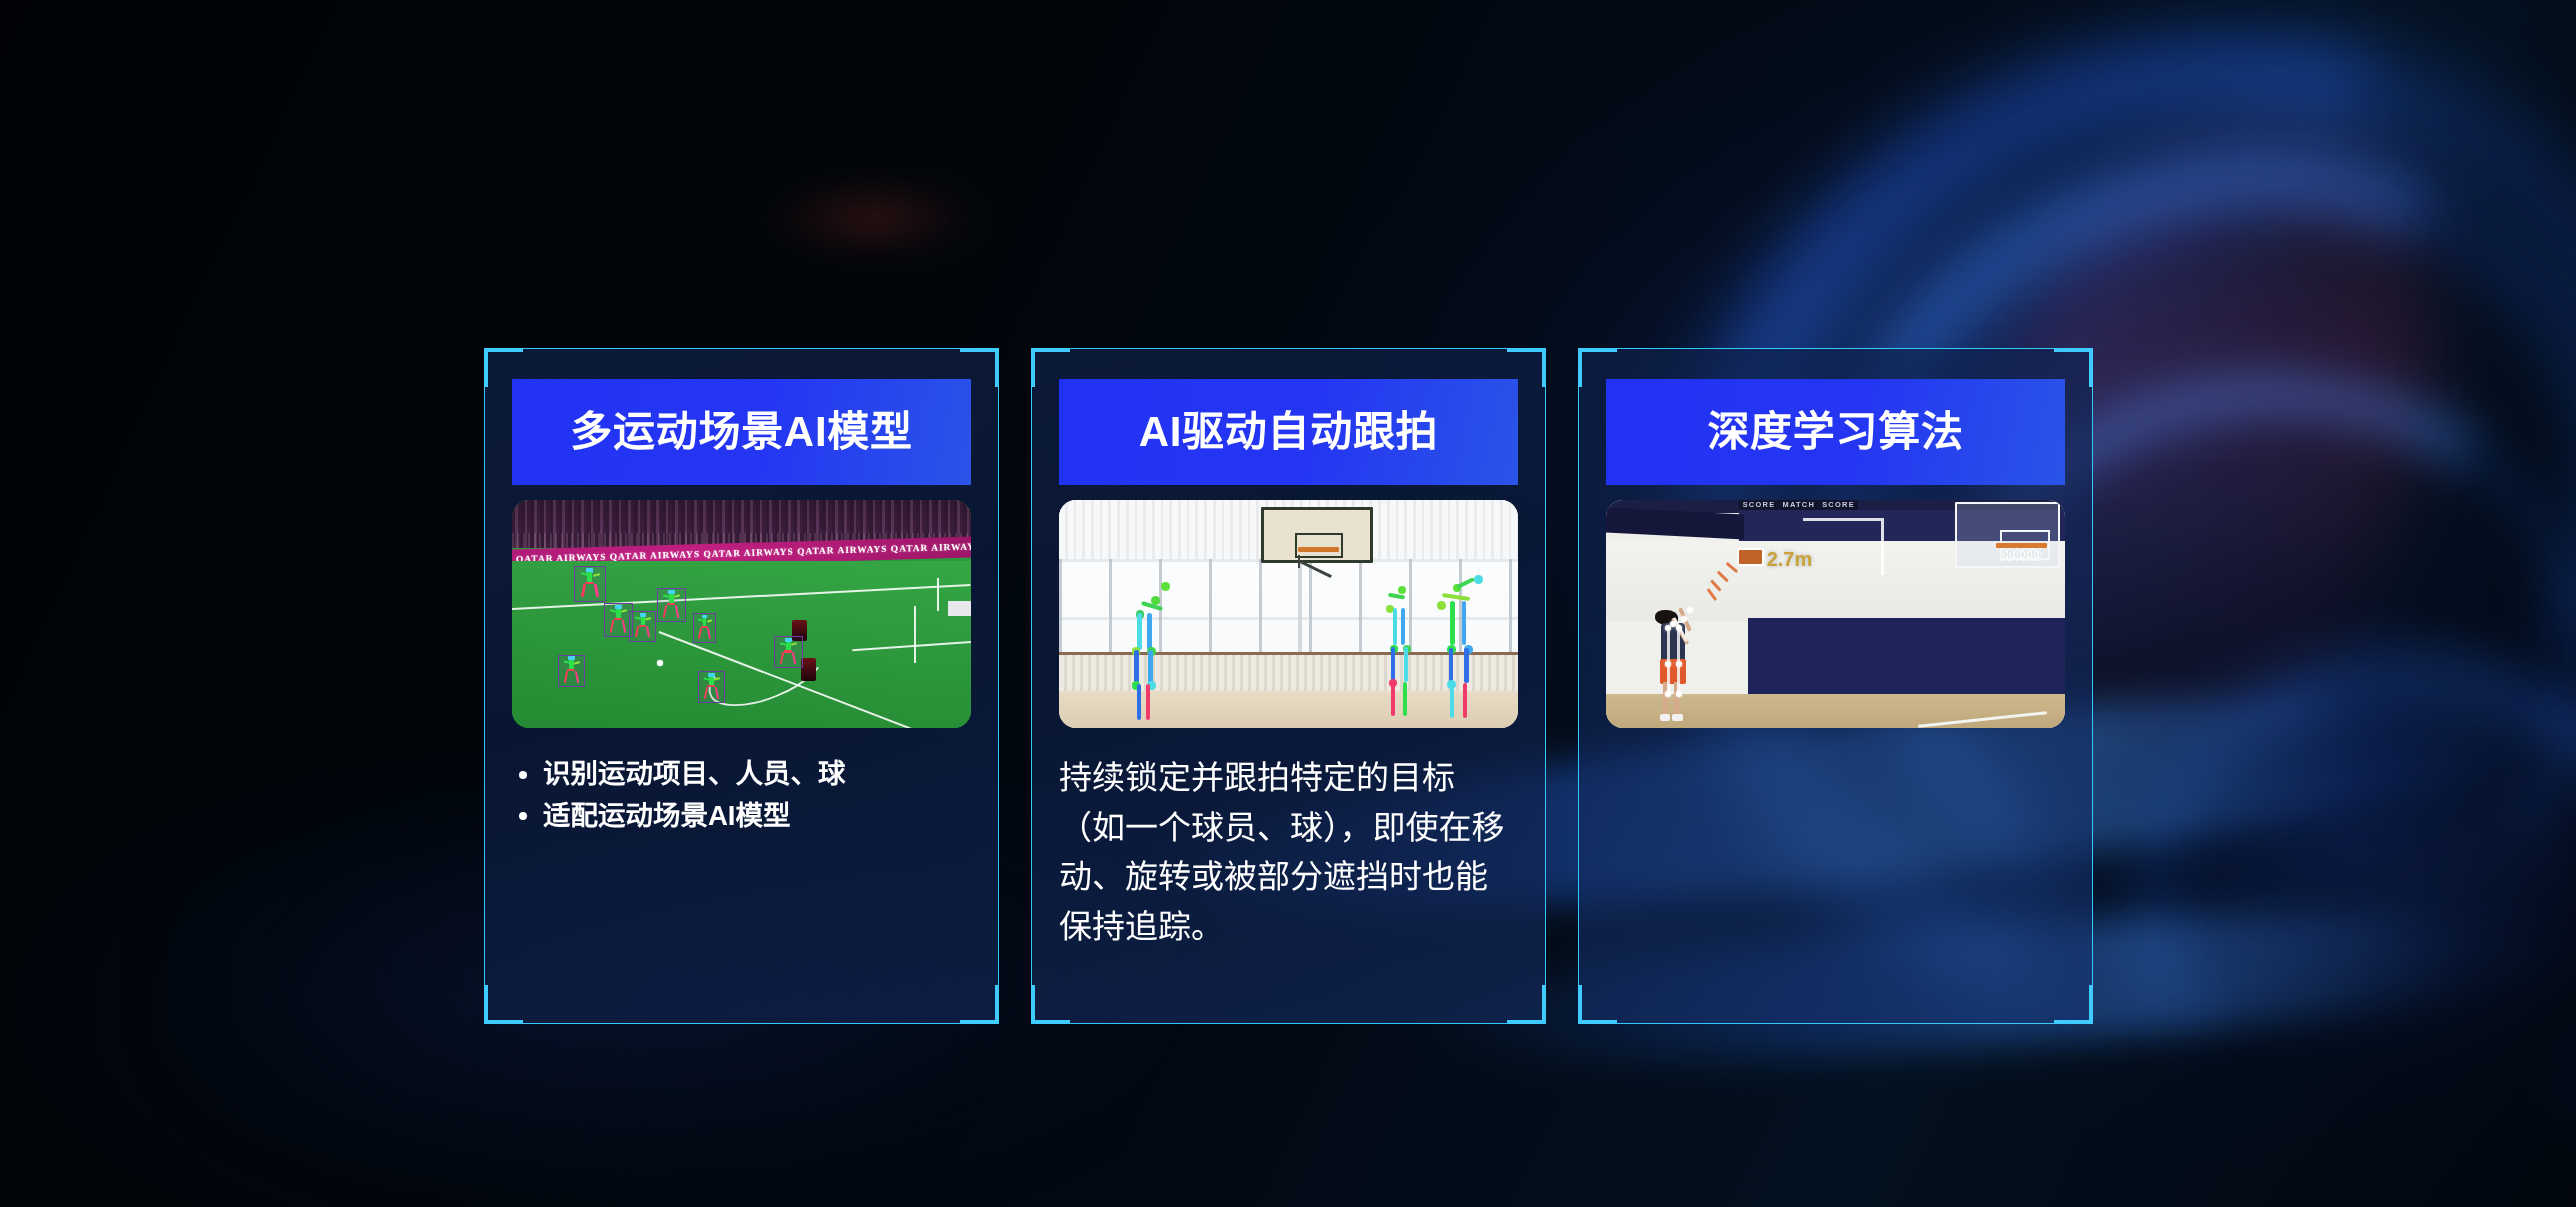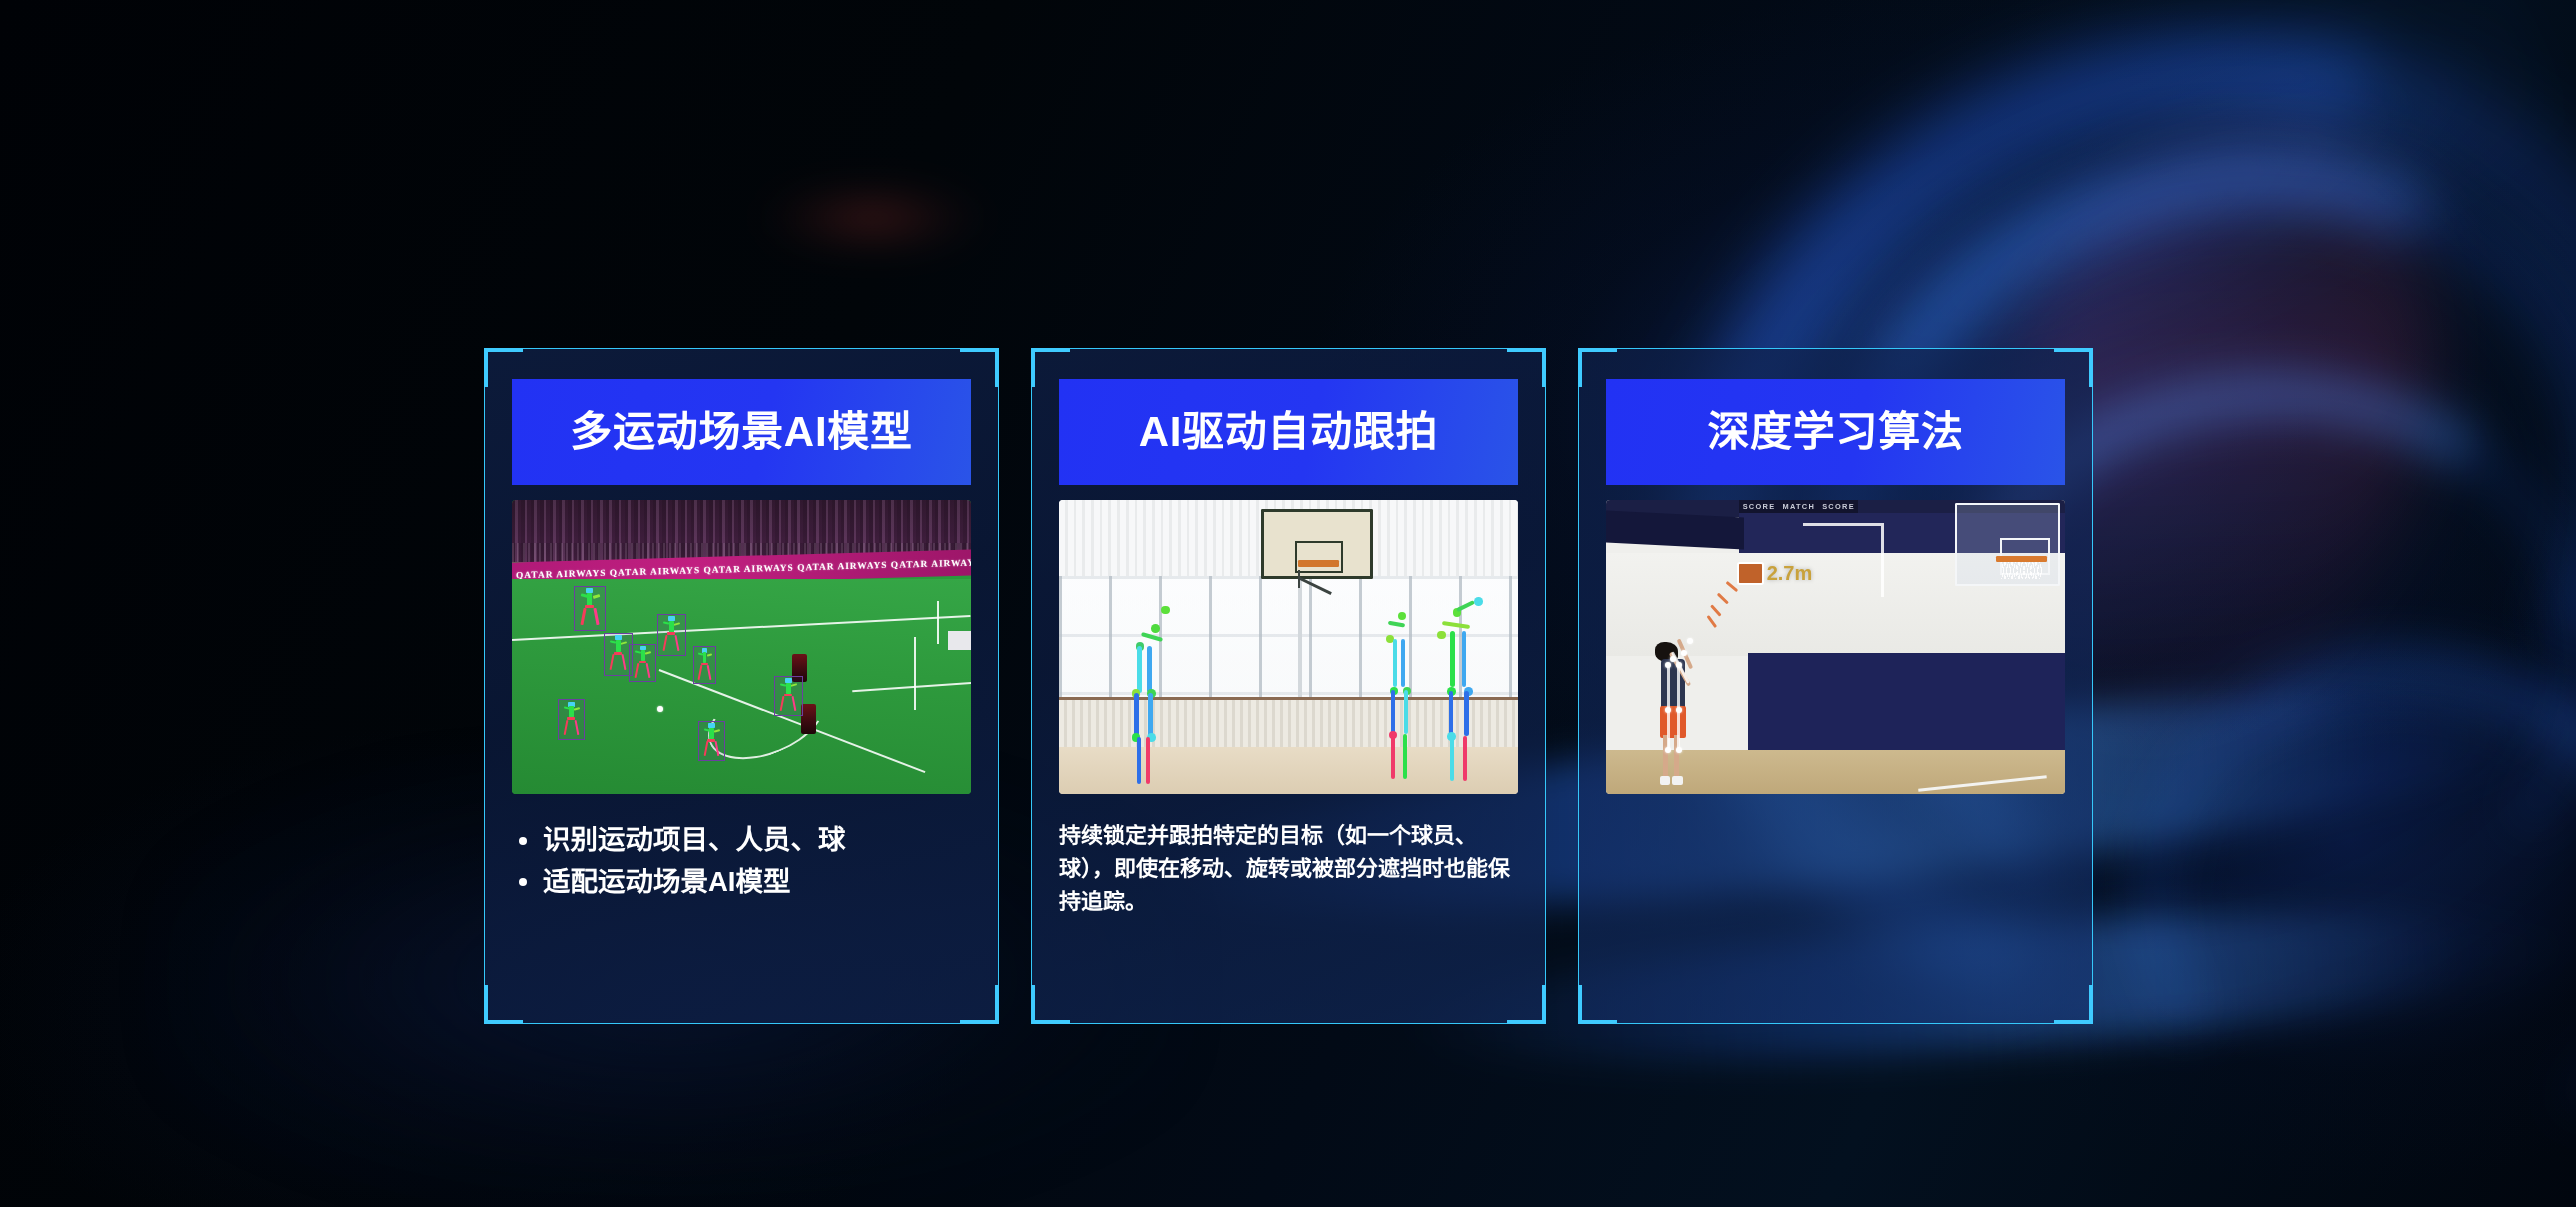--- a/index.html
+++ b/index.html
@@ -189,22 +189,22 @@
     font-size: 42px;
     font-weight: 700;
     letter-spacing: 0.7px;
     line-height: 1;
     white-space: nowrap;
   }
 
   .card-media {
     margin-top: 14.8px;
     width: 100%;
-    height: 294px;
-    border-radius: 4px;
+    height: 228px;
+    border-radius: 17px;
     overflow: hidden;
     position: relative;
     flex: 0 0 auto;
     background: #0A1428;
   }
 
   .card-body {
     margin-top: 25.5px;
     flex: 1 1 auto;
   }
@@ -229,23 +229,23 @@
     left: 6.7px;
     top: 17.4px;
     width: 8px;
     height: 8px;
     border-radius: 50%;
     background: #FFFFFF;
   }
 
   .paragraph {
     color: #FFFFFF;
-    font-size: 22px;
+    font-size: 33px;
     line-height: 1.50;
-    font-weight: 700;
+    font-weight: 400;
     letter-spacing: 0px;
     margin: 0;
   }
 
   
   .soccer { position:absolute; inset:0; background:#2A9B3C; }
   .soccer .crowd {
     position:absolute; left:0; top:0; width:100%; height:21%;
     background:
       repeating-linear-gradient(90deg, rgba(0,0,0,0.30) 0 3.4px, rgba(255,255,255,0.07) 3.4px 6px, rgba(0,0,0,0.22) 6px 9.4px),

